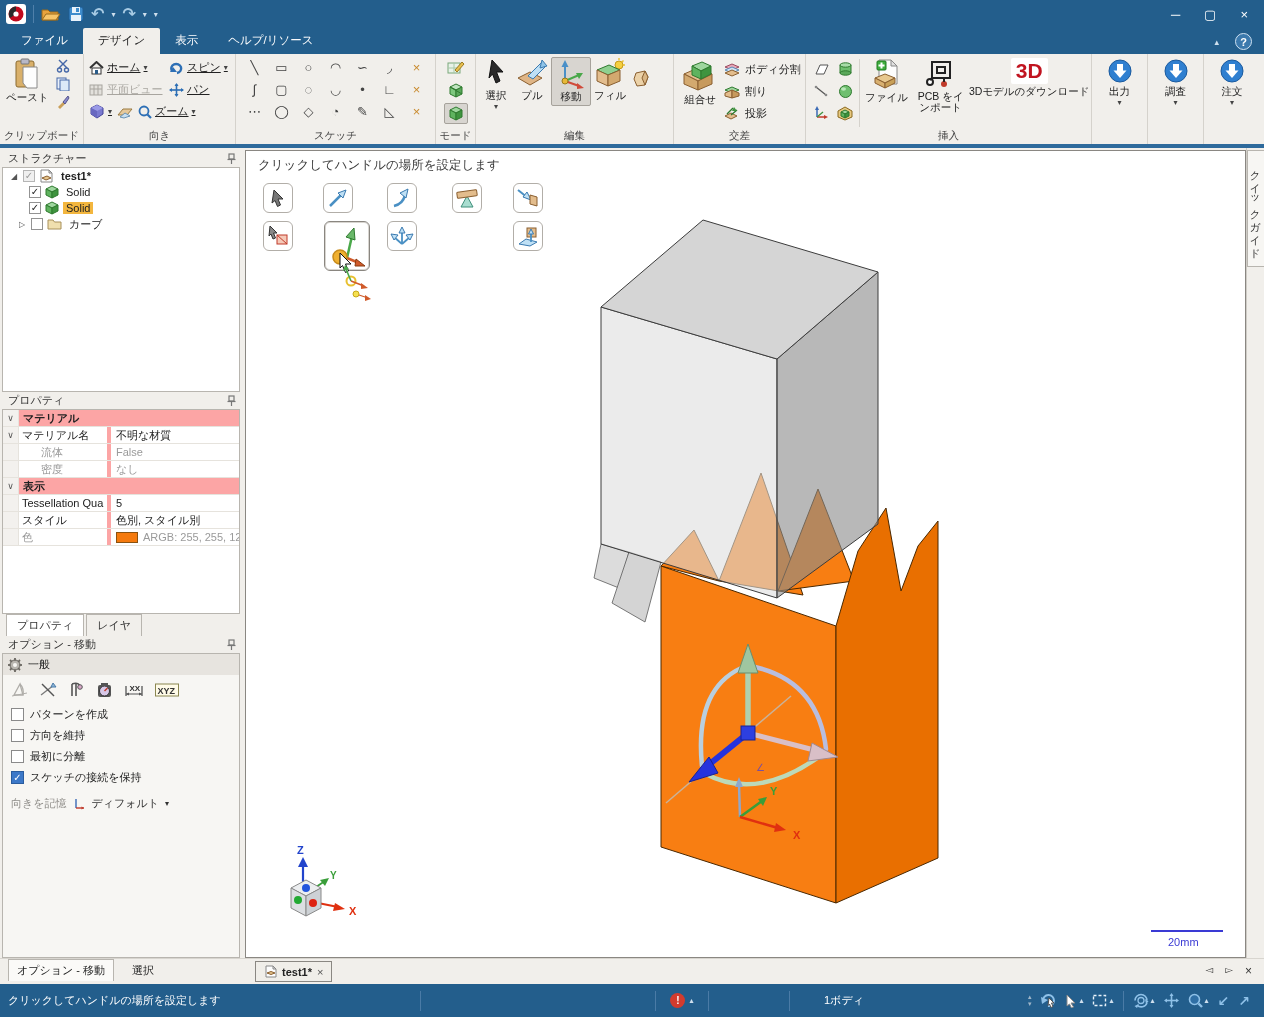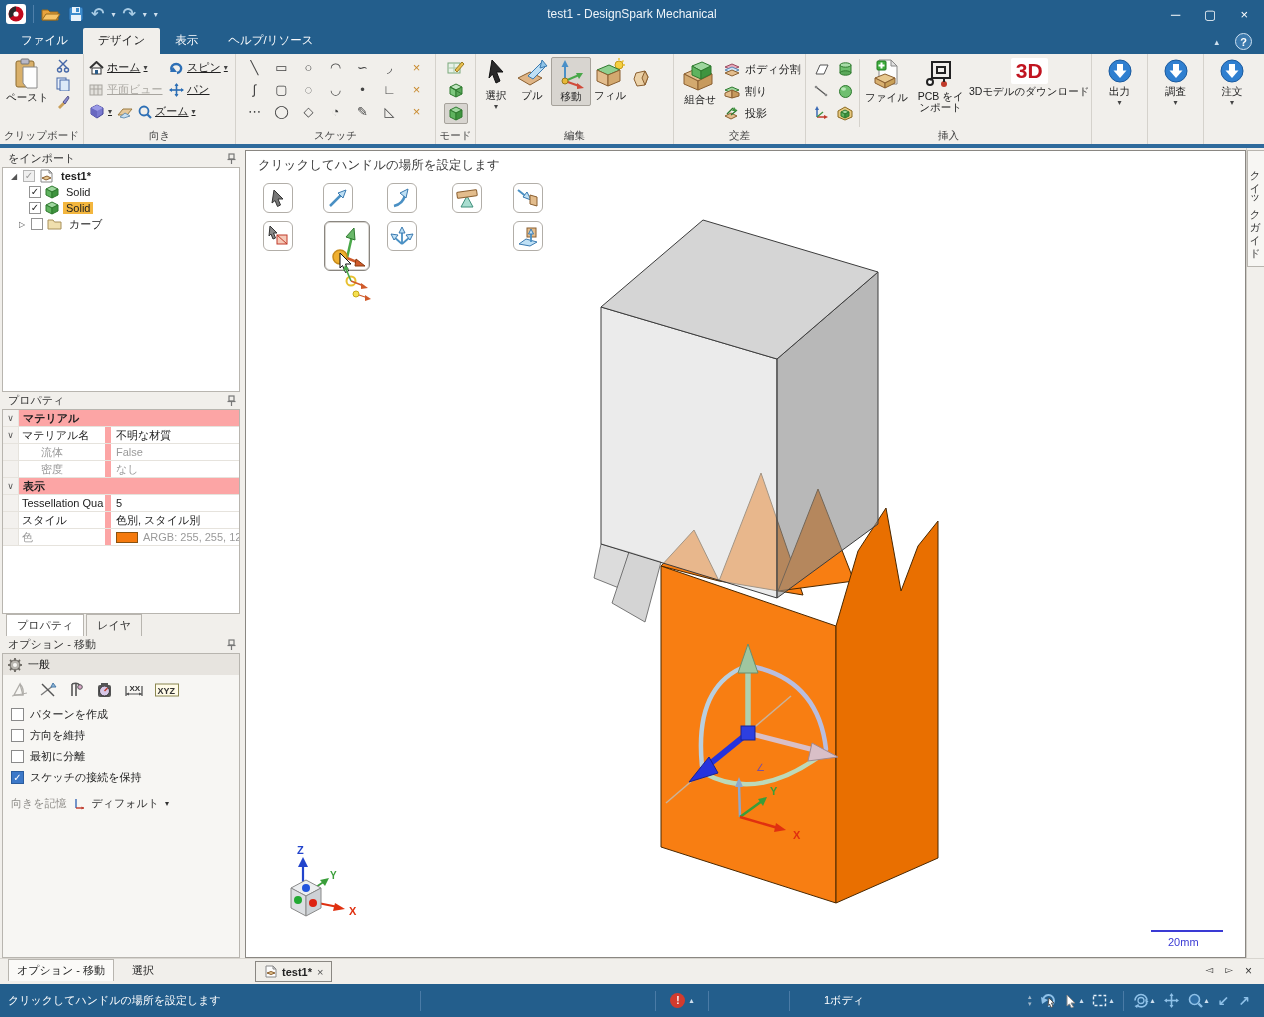--- a/index.html
+++ b/index.html
@@ -58,21 +58,21 @@
 .texp{width:10px;color:#555;font-size:8px;text-align:center;}
 .cbt{width:12px;height:12px;border:1px solid #939393;background:#fff;display:flex;align-items:center;justify-content:center;font-size:10px;line-height:10px;color:#222;}
 .cbt.gray{background:#f0f0f0;color:#9a9a9a;border-color:#b5b5b5;}
 .tlab{padding:0 3px;}
 .tlab.bold{font-weight:bold;}
 .tlab.selgold{background:#f3b63e;}
 
 .prow{display:flex;height:17px;border-bottom:1px solid #e6e3dd;align-items:stretch;font-size:11px;}
 .pgut{width:16px;color:#555;font-size:9px;display:flex;align-items:center;justify-content:center;background:#f3f1ee;border-right:1px solid #e6e3dd;}
 .psec{flex:1;font-weight:bold;background:#fca5a5;display:flex;align-items:center;padding-left:4px;}
-.plab{width:92px;display:flex;align-items:center;padding-left:3px;border-right:6px solid #fca5a5;}
+.plab{width:92px;display:flex;align-items:center;padding-left:3px;border-right:4px solid #fca5a5;}
 .plab.ind{padding-left:22px;}
 .pval{flex:1;display:flex;align-items:center;gap:5px;padding-left:5px;overflow:hidden;white-space:nowrap;}
 .dim{color:#9a9a9a;}
 .swatch{width:22px;height:11px;background:#f57a0e;border:1px solid #8a5210;flex:none;}
 .ptabs{height:22px;display:flex;align-items:flex-end;background:#f1efeb;padding-left:4px;gap:2px;}
 .ptab{padding:3px 10px;border:1px solid #b8b5af;border-bottom:none;background:#f1efeb;color:#333;}
 .ptab.active{background:#fff;}
 
 .optbody{background:#f7f6f3;border:1px solid #b8b5af;flex:1;overflow:hidden;}
 .optgen{height:21px;background:#e7e4df;display:flex;align-items:center;gap:6px;padding:0 5px;margin-bottom:4px;}
@@ -135,21 +135,20 @@
           <rect x="8" y="2" width="3" height="4" fill="#3f8ccc"></rect>
           <rect x="3" y="9" width="10" height="6" fill="#e9f2fa"></rect>
         </svg>
       </span>
     <span class="glyphbtn">↶</span>
     <span class="tinycar">▾</span>
     <span class="glyphbtn">↷</span>
     <span class="tinycar">▾</span>
     <span class="tinycar">▾</span>
   </div>
-  <div class="title">test1 - DesignSpark Mechanical</div>
   <div class="winbtns">
     <span>─</span>
     <span>▢</span>
     <span>×</span>
   </div>
 </div>
 
 <div class="tabsrow">
   <span class="rtab">ファイル</span>
   <span class="rtab active">デザイン</span>
@@ -574,21 +573,21 @@
   </div>
 </div>
 <div class="bluebar"></div>
 
 <div class="main">
 
   <div class="leftcol">
 
     <div class="panel" style="height:242px">
       <div class="phead">
-          <span>をインポート</span>
+          <span>ストラクチャー</span>
         <span class="pin">
             <svg width="9" height="11">
               <rect x="2" y="1" width="5" height="5" fill="none" stroke="#777" stroke-width="1.2"></rect>
               <line x1="0.5" y1="6.5" x2="8.5" y2="6.5" stroke="#777" stroke-width="1.2"></line>
               <line x1="4.5" y1="6.5" x2="4.5" y2="11" stroke="#777" stroke-width="1.2"></line>
             </svg>
           </span>
       </div>
       <div class="pbody">
         <div class="trow">

